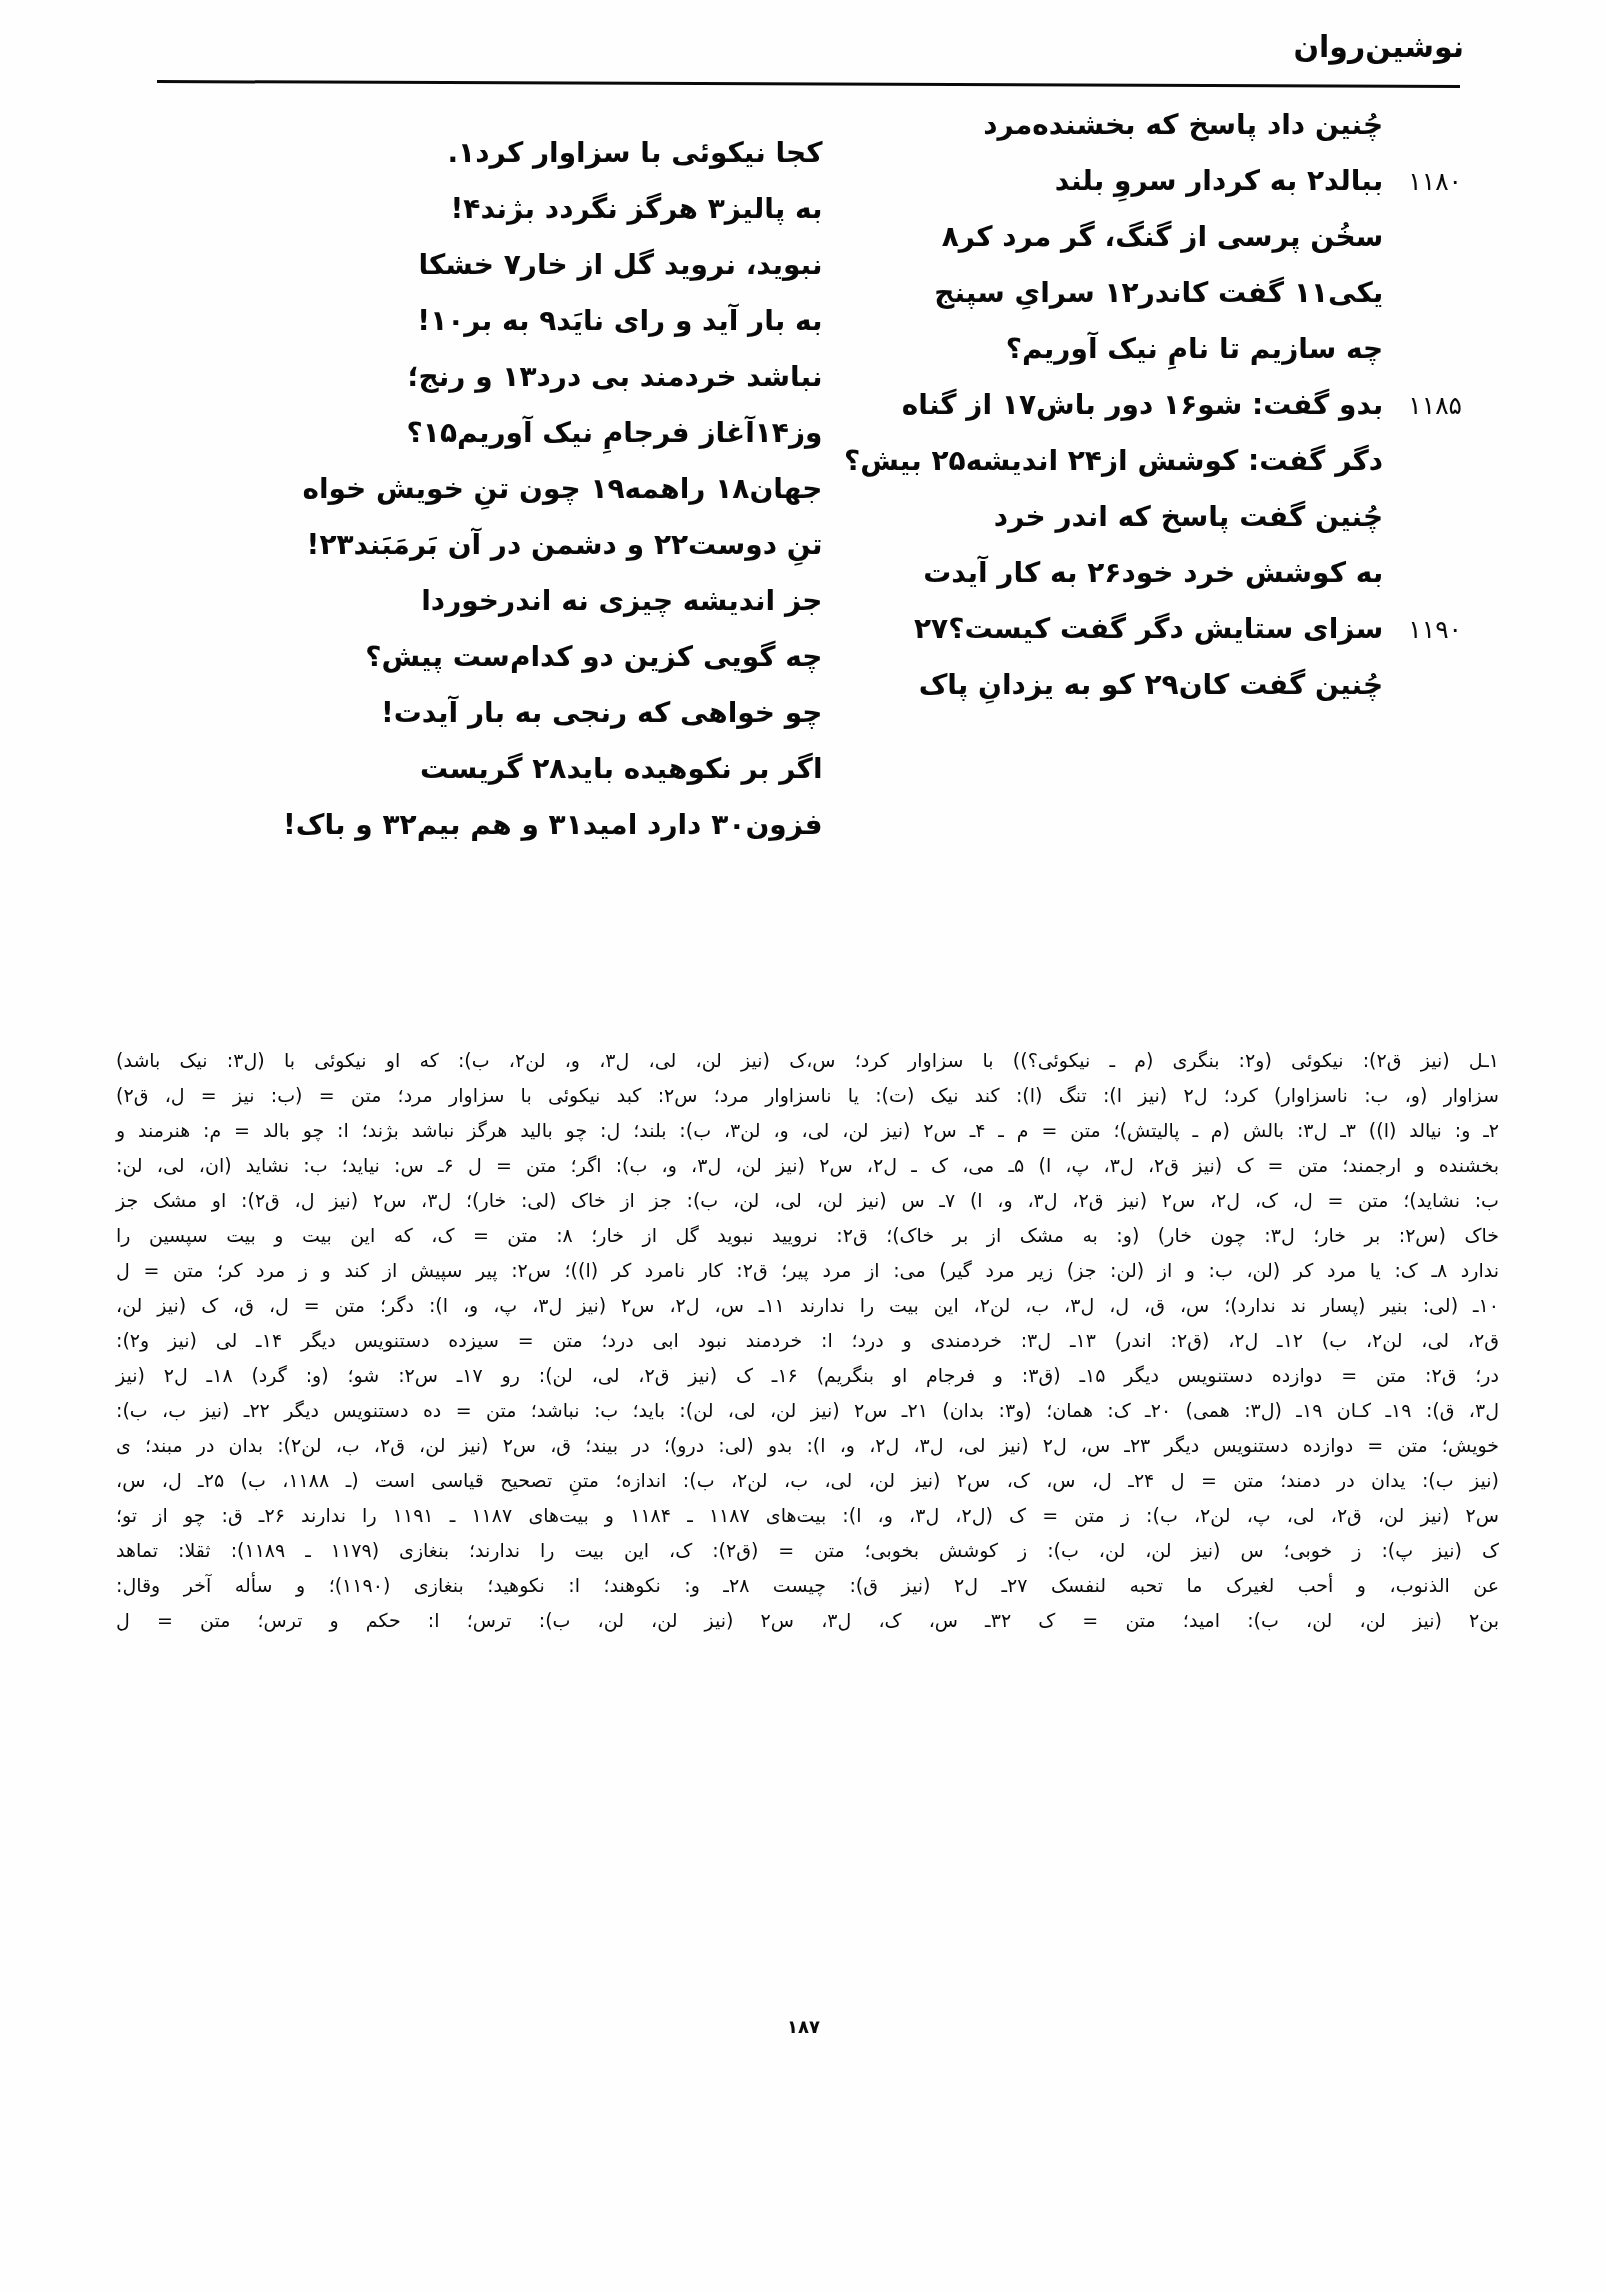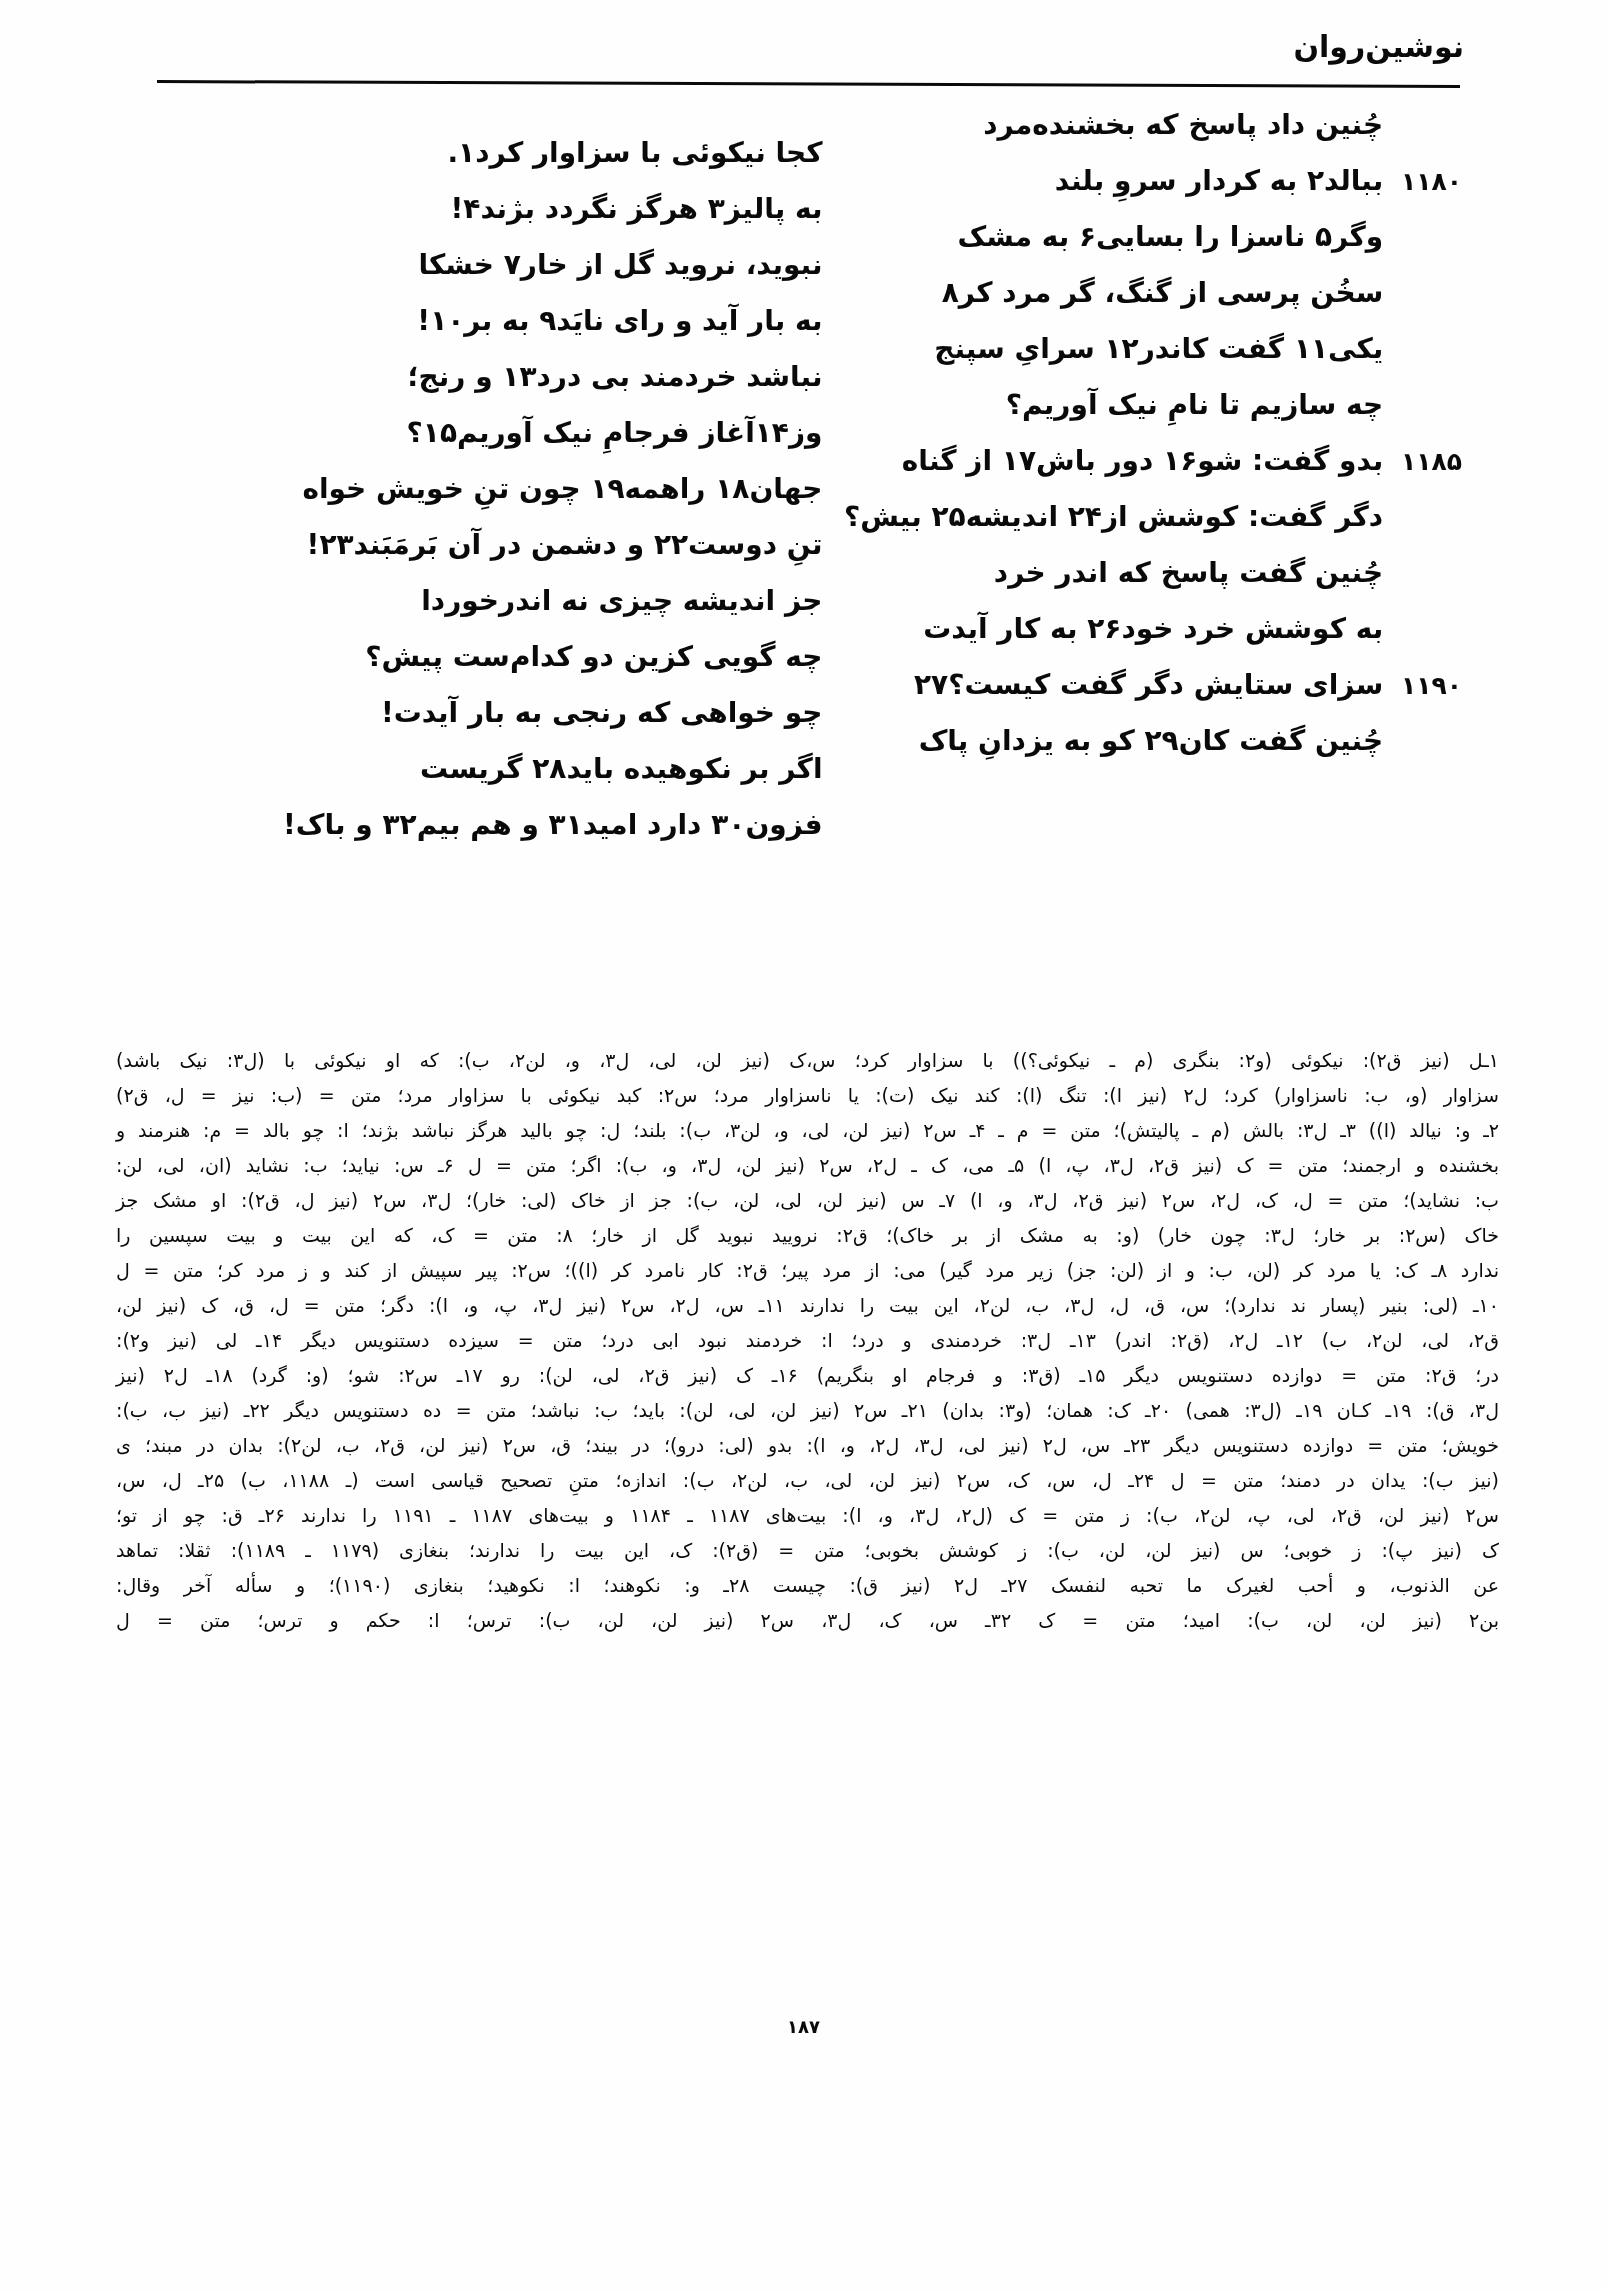--- a/index.html
+++ b/index.html
@@ -66,21 +66,21 @@
     font-weight:bold;
     direction:rtl;
     white-space:nowrap;
     letter-spacing:-0.4px;
   }
   .bnum{
     display:inline-block;
     width:73px;
     flex:0 0 73px;
     font-size:25px;
-    font-weight:bold;
+    font-weight:normal;
     text-align:right;
     padding-left:5.8px;
   }
   .btext{
     flex:1 1 auto;
     display:flex;
     justify-content:space-between;
   }
   .vcol.left .btext{justify-content:space-between;}
 
@@ -128,24 +128,20 @@
     <div class="col-wrap">
 
       <div class="vcol right">
         <div class="beyt">
           <span class="bnum"></span>
           <span class="btext">چُنین داد پاسخ که بخشنده‌مرد</span>
         </div>
         <div class="beyt">
           <span class="bnum">۱۱۸۰</span>
           <span class="btext">ببالد۲ به کردار سروِ بلند</span>
-        </div>
-        <div class="beyt">
-          <span class="bnum"></span>
-          <span class="btext">وگر۵ ناسزا را بسایی۶ به مشک</span>
         </div>
         <div class="beyt">
           <span class="bnum"></span>
           <span class="btext">سخُن پرسی از گنگ، گر مرد کر۸</span>
         </div>
         <div class="beyt">
           <span class="bnum"></span>
           <span class="btext">یکی۱۱ گفت کاندر۱۲ سرایِ سپنج</span>
         </div>
         <div class="beyt">

